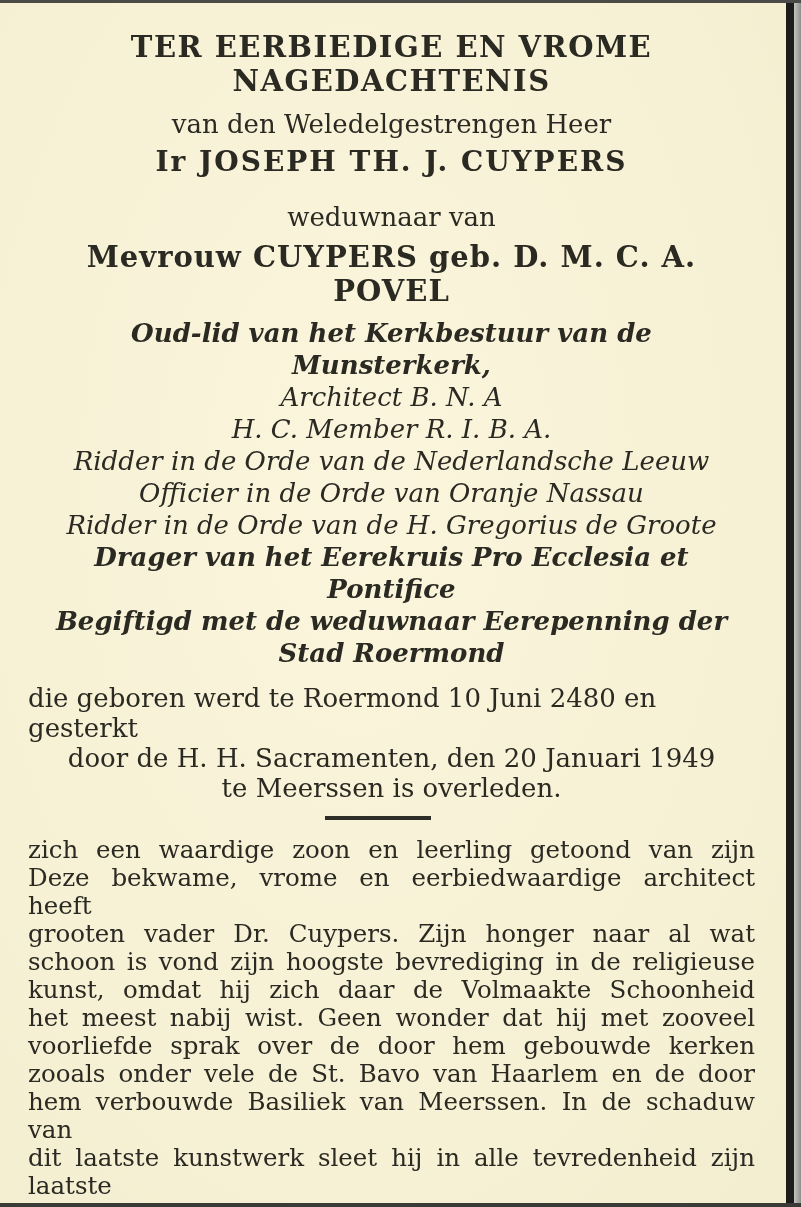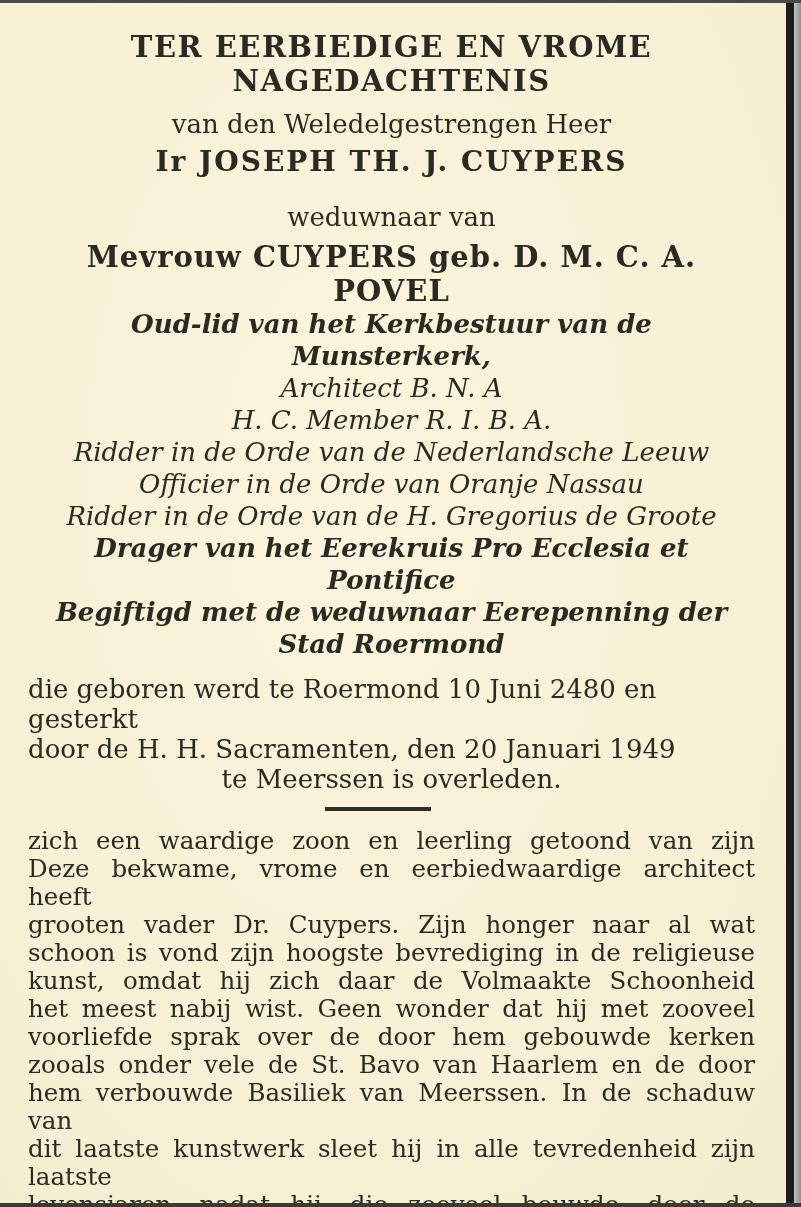--- a/index.html
+++ b/index.html
@@ -22,27 +22,27 @@
   .right-black{position:absolute;left:786px;top:0;width:8px;height:1207px;background:#1c1c1a;z-index:4;}
   .right-gray{position:absolute;left:794px;top:0;width:7px;height:1207px;background:linear-gradient(90deg,#c2c2bf,#8f8f8c);z-index:4;}
 
   .c{text-align:center;}
   .title1{font-size:29px;letter-spacing:1.5px;font-weight:bold;margin-top:4px;}
   .subtitle{font-size:26px;margin-top:11px;}
   .name{font-size:28px;font-weight:bold;letter-spacing:2px;margin-top:6px;}
   .widower{font-size:26px;margin-top:24px;}
   .widow-name{font-size:29px;font-weight:bold;letter-spacing:1px;margin-top:8px;}
 
-  .honors{}
+  .honors{margin-top:9px;}
   .honor-line{font-style:italic;font-size:26px;line-height:32px;text-align:center;}
   .honor-line.bold{font-weight:bold;}
 
   .vitals{margin-top:14px;font-size:26px;line-height:30px;}
   .vitals .v1{text-align:left;}
-  .vitals .v2{text-align:left;}
+  .vitals .v2{text-align:center;}
   .vitals .v3{text-align:center;}
 
   .divider{width:106px;height:4px;background:#2e2d28;margin:13px auto 0 auto;position:relative;left:-14px;}
 
   .eulogy{margin-top:16px;}
   .jline{font-size:24.5px;line-height:28px;text-align:justify;text-align-last:justify;}
   .jline:last-child{text-align-last:left;}
 </style>
 </head>
 <body>

